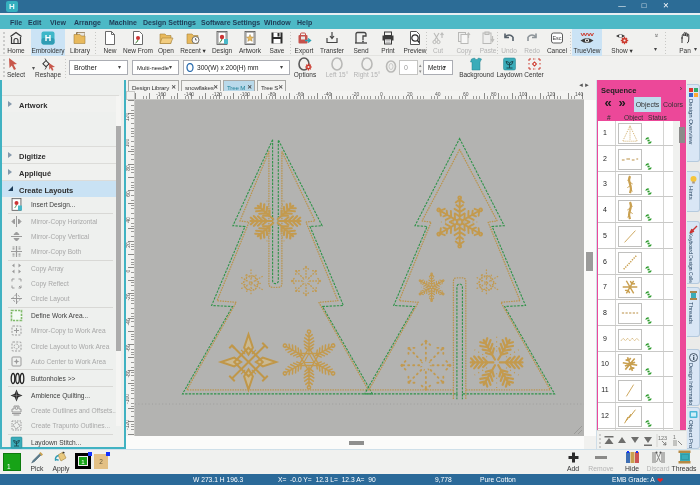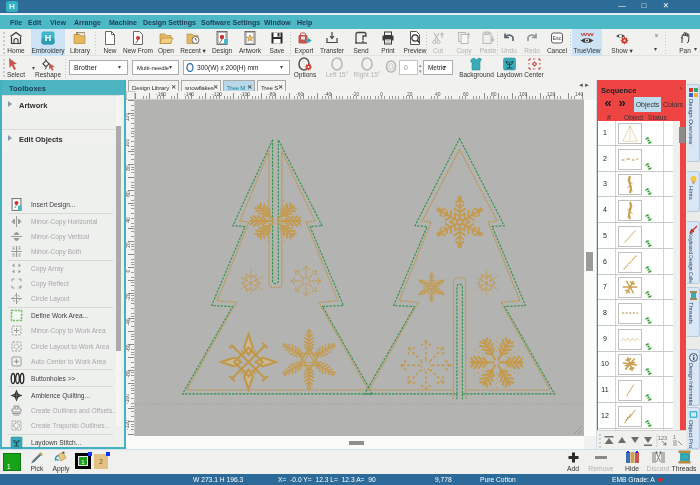--- a/index.html
+++ b/index.html
@@ -52,21 +52,21 @@
 #rulerH{position:absolute;left:135px;top:91px;width:449px;height:9px;background:#f3f3f1;border-bottom:1px solid #c9c9c6;overflow:hidden}
 #corner{position:absolute;left:126px;top:91px;width:9px;height:9px;background:#f3f3f1;border:1px solid #c9c9c6}
 #rulerV{position:absolute;left:126px;top:100px;width:9px;height:336px;background:#f3f3f1;border-right:1px solid #c9c9c6;overflow:hidden}
 .rnum{position:absolute;font-size:5px;color:#555}
 #canvas{position:absolute;left:135px;top:100px;width:449px;height:336px;background:#b3b3b1}
 #vscroll{position:absolute;left:584px;top:100px;width:12px;height:336px;background:#fbfbfa}
 #vthumb{position:absolute;left:586px;top:252px;width:7px;height:19px;background:#9b9b9a}
 #hscroll{position:absolute;left:126px;top:436px;width:458px;height:13px;background:#fbfbfa}
 #hthumb{position:absolute;left:349px;top:441px;width:15px;height:4px;background:#8f8f8e}
 
-#seq{position:absolute;left:596px;top:80px;width:90px;height:369px;background:#ef4444;border-left:1px solid #cfdde7}
+#seq{position:absolute;left:596px;top:80px;width:90px;height:369px;background:#ec4899;border-left:1px solid #cfdde7}
 #seqgrid{position:absolute;left:1px;top:41px;width:82px;height:309px;background:#fff}
 .srow{position:absolute;left:0;width:82px;border-bottom:1px solid #c9c9c7}
 .snum{position:absolute;left:0px;top:8px;width:14px;text-align:center;font-size:7px;color:#222}
 .sthumb{position:absolute;left:20px;top:2px;width:24px;height:21px;border:1px solid #c0c0be;background:#fff}
 .sok{position:absolute;left:47px;bottom:1px;width:7px;height:7px}
 #seqscroll{position:absolute;right:6px;top:41px;width:7px;height:309px;background:#f0f1ef}
 #seqsthumb{position:absolute;left:82px;top:47px;width:6px;height:16px;background:#8b8b8a}
 #seqnav{position:absolute;left:0;bottom:0px;width:90px;height:19px;background:#f0f1ef;border-top:1px solid #d4d4d1}
 
 #sidetabs{position:absolute;left:686px;top:80px;width:14px;height:394px;background:#ebebe9}
@@ -570,23 +570,24 @@
     </svg>
     <svg width="10" height="10" viewBox="0 0 10 10" style="position:absolute;right:1px;bottom:1px">
         <path d="M9 1 L1 9 M9 5 L5 9" stroke="#9a9a98" stroke-width="1"></path>
       </svg>
   </div>
   <div id="vscroll"></div>
     <div id="vthumb"></div>
   <div id="hscroll"></div>
     <div id="hthumb"></div>
   <div id="leftpanel">
-    <div id="lphead">Toolboxes</div>
     <div class="acc" style="top:14.5px"><span class="tri"></span>Artwork</div>
-    <div class="acc" style="top:48.5px"><span class="tri"></span>Edit Objects</div>
+    <div class="acc" style="top:65.5px"><span class="tri"></span>Digitize</div>
+    <div class="acc" style="top:82.5px"><span class="tri"></span>Appliqué</div>
+    <div class="acc sel" style="top:99.5px"><span class="tri"></span>Create Layouts</div>
     <div class="ti" style="top:117px">
         <span class="tic"><svg width="13" height="13" viewBox="0 0 13 13">
             <rect x="2" y="0.5" width="9" height="12" fill="#d9d9d9" stroke="#555" stroke-width="0.7"></rect>
             <rect x="3" y="1.5" width="7" height="10" fill="#fff"></rect>
             <circle cx="6.5" cy="5" r="2" fill="#cc3333"></circle>
             <path d="M6.5 7 Q5.5 9.5 4.5 10" stroke="#3e7d2f" fill="none" stroke-width="0.8"></path>
             <rect x="8" y="7.5" width="4" height="5" fill="#49b8c8"></rect>
           </svg></span>
         <span class="tx">Insert Design...</span>
       </div>

